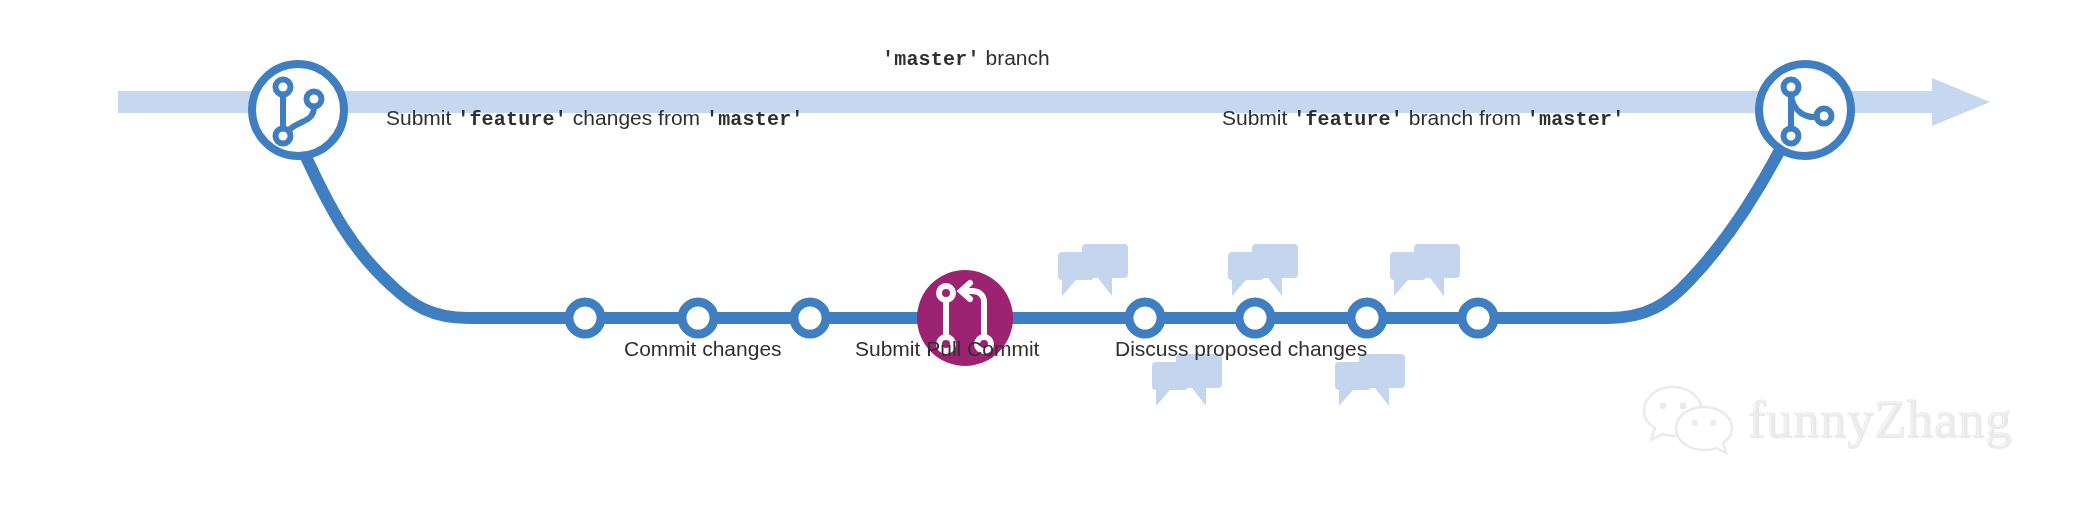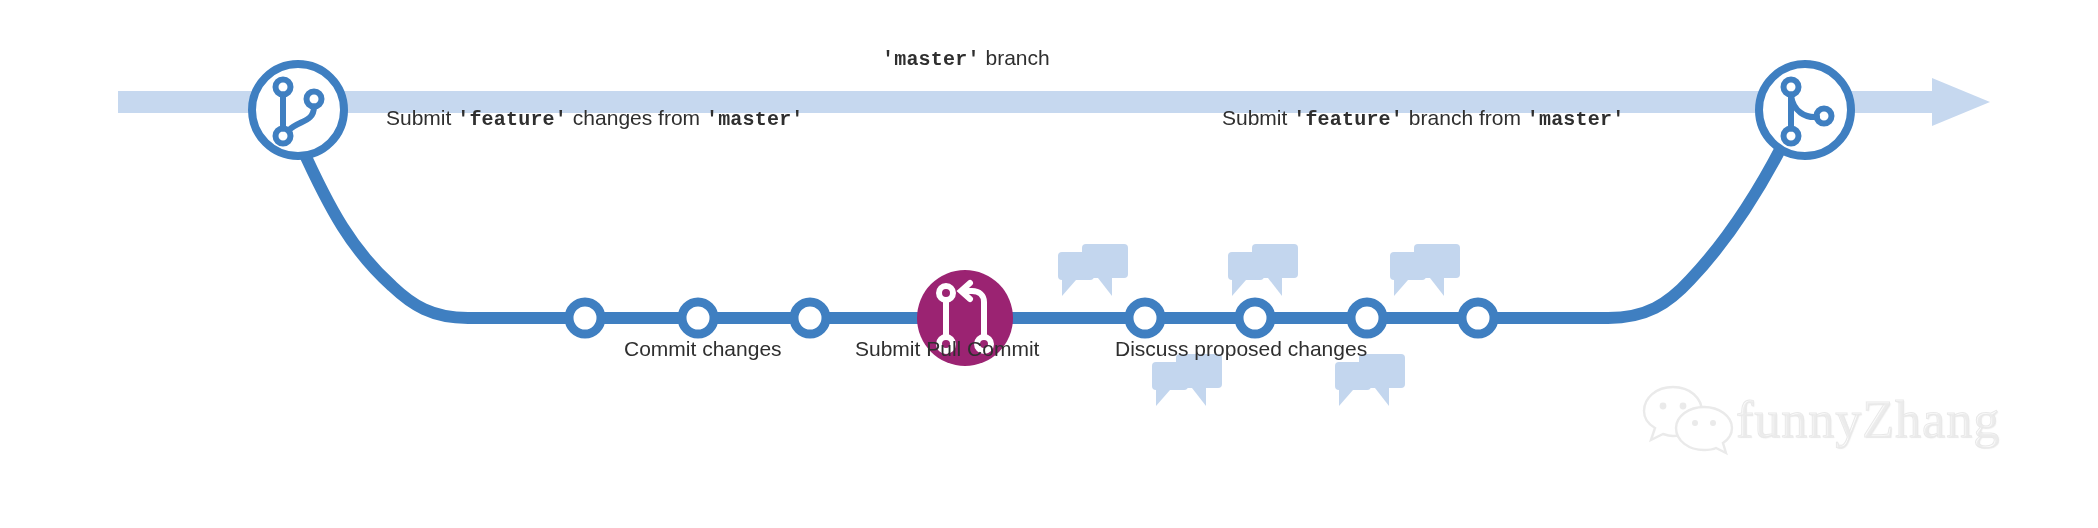--- a/index.html
+++ b/index.html
@@ -68,21 +68,21 @@
     top: 338px;
   }
   #watermark {
     position: absolute;
     left: 1640px;
     top: 372px;
     width: 420px;
     height: 96px;
     display: flex;
     align-items: center;
-    gap: 0;
+    gap: 12px;
     opacity: 0.55;
     pointer-events: none;
   }
   #watermark .wm-text {
     font-family: "Liberation Serif", serif;
     font-size: 52px;
     color: transparent;
     -webkit-text-stroke: 1px #d6d6d6;
     text-shadow: 1px 1px 1px rgba(190,190,190,0.55);
     letter-spacing: 1px;

